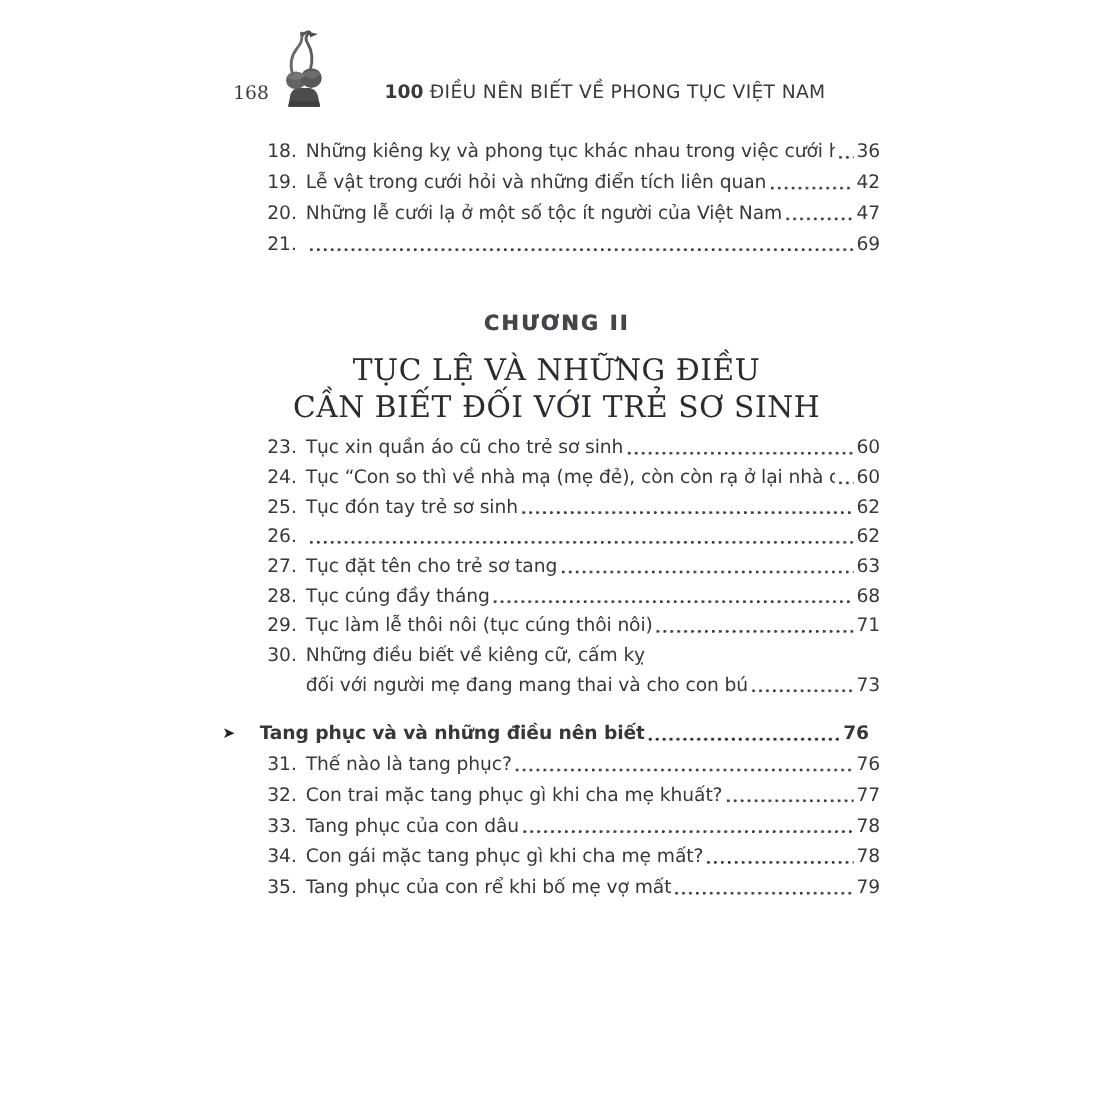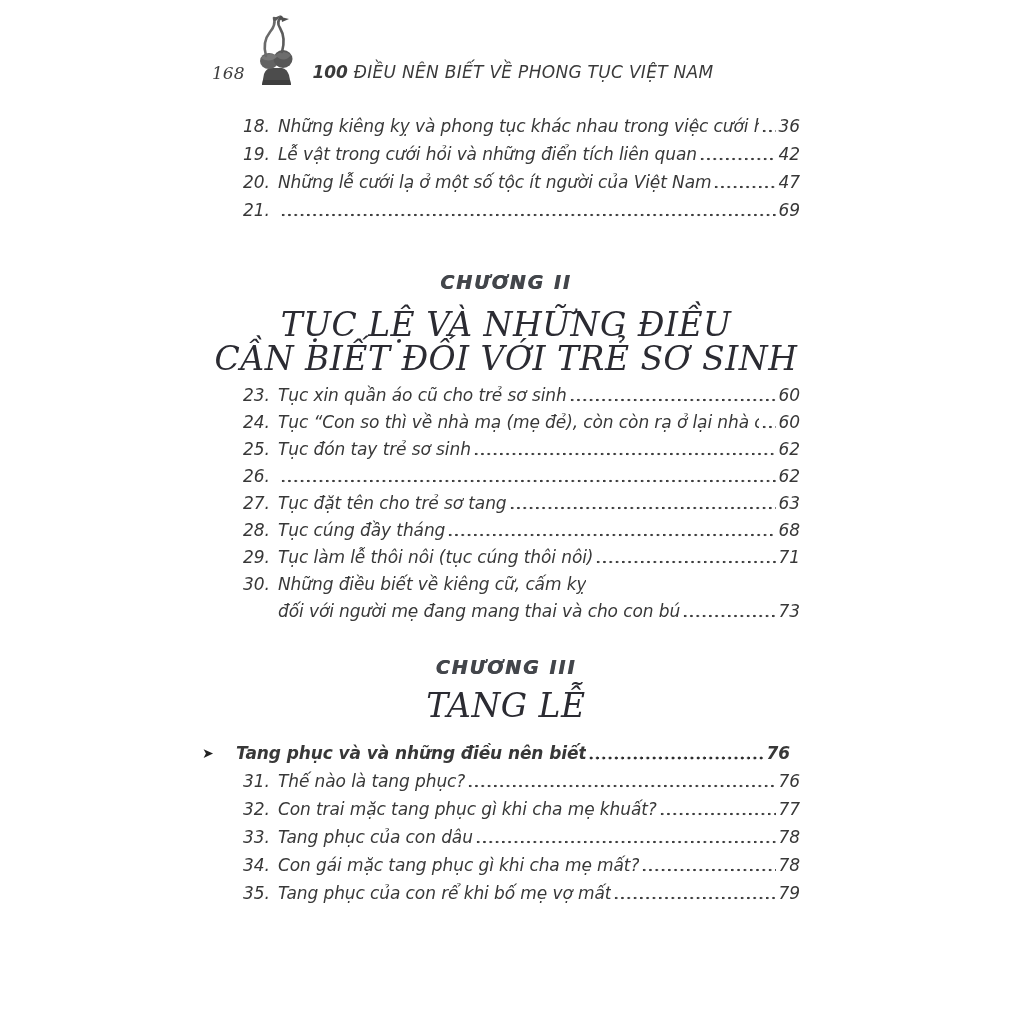--- a/index.html
+++ b/index.html
@@ -1,28 +1,28 @@
 <!DOCTYPE html>
 <html><head>
 <meta charset="utf-8">
 <style>
   html,body{margin:0;padding:0;}
   body{
     width:1017px;height:1017px;background:#ffffff;position:relative;
     font-family:"DejaVu Sans","Liberation Sans",sans-serif;color:#383838;
     overflow:hidden;
   }
-  .content{position:absolute;left:212px;top:0;width:588px;font-style:italic;}
+  .content{position:absolute;left:212px;top:12px;width:588px;}
 
   
   .header{display:flex;align-items:flex-end;margin-top:12px;height:74px;}
   .page-num{font-family:"DejaVu Serif","Liberation Serif",serif;font-size:17px;color:#3f3f3f;padding-bottom:3px;}
   .logo{margin-left:8px;line-height:0;}
   .book-title{font-size:17px;letter-spacing:.3px;color:#3a3a3a;margin-left:12px;padding-bottom:4px;white-space:nowrap;}
-  .book-title b{font-weight:bold;letter-spacing:0;}
+  .book-title b{font-weight:bold;letter-spacing:0;margin-left:37px;}
 
   
   .toc{margin-top:26px;}
   .row{display:flex;align-items:flex-start;height:28px;line-height:28px;font-size:17px;letter-spacing:-.1px;color:#383838;}
   .toc-2 .row{height:27px;line-height:27px;}
   .row .num{flex:none;width:35px;margin-left:31px;}
   .row .spacer{flex:none;width:66px;}
   .row .title{flex:0 1 auto;white-space:nowrap;overflow:hidden;}
   .row .dots{flex:1 1 14px;min-width:14px;align-self:stretch;margin:0 2px 0 3px;
     background-image:radial-gradient(circle at 2px 2px,#3c3c3c 1.15px,transparent 1.55px);
@@ -30,21 +30,21 @@
   .row .pg{flex:none;min-width:22px;text-align:right;}
 
   
   .row.bold{font-weight:bold;position:relative;left:-10px;}
   .row.bold .arrow{flex:none;width:34px;font-size:14px;color:#222;}
   .row.bold .dots{background-image:radial-gradient(circle at 2px 2px,#2d2d2d 1.3px,transparent 1.7px);}
 
   
   .chapter-label{text-align:center;font-weight:bold;font-size:19px;letter-spacing:2px;color:#43464b;line-height:28px;
     text-shadow:0.6px 0 0 #43464b;}
-  .chapter-title{text-align:center;font-family:"DejaVu Serif","Liberation Serif",serif;font-size:33px;color:#2b2b32;
+  .chapter-title{text-align:center;font-family:"DejaVu Serif","Liberation Serif",serif;font-size:27px;color:#2b2b32;
     line-height:34px;letter-spacing:.5px;margin-top:12px;}
   .ch2{margin-top:44px;}
   .ch3{margin-top:28px;}
   .ch3 .chapter-title{margin-top:8px;}
   .toc-after-ch2{margin-top:6px;}
   .toc-3{margin-top:16px;}
 </style>
 </head>
 <body>
 
@@ -156,24 +156,20 @@
       <span class="title">Những điều biết về kiêng cữ, cấm kỵ</span>
     </div>
     <div class="row">
       <span class="spacer"></span>
       <span class="title">đối với người mẹ đang mang thai và cho con bú</span>
       <span class="dots"></span>
       <span class="pg">73</span>
     </div>
   </div>
 
-  <div class="ch3">
-    <div class="chapter-label">CHƯƠNG III</div>
-    <div class="chapter-title">TANG LỄ</div>
-  </div>
 
   <div class="toc toc-3">
     <div class="row bold">
       <span class="arrow">➤</span>
       <span class="title">Tang phục và và những điều nên biết</span>
       <span class="dots"></span>
       <span class="pg">76</span>
     </div>
     <div class="row">
       <span class="num">31.</span>

